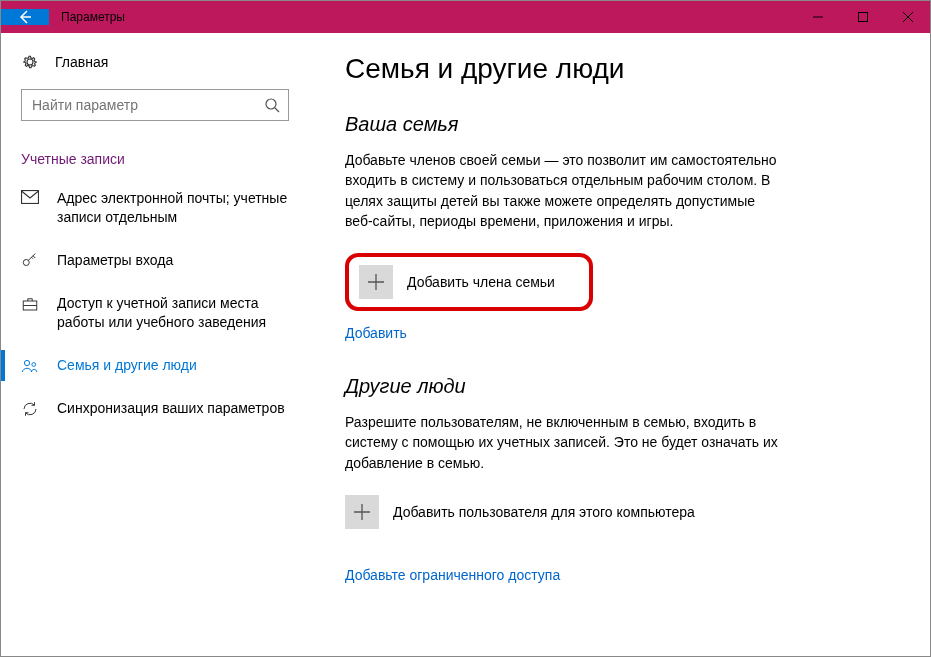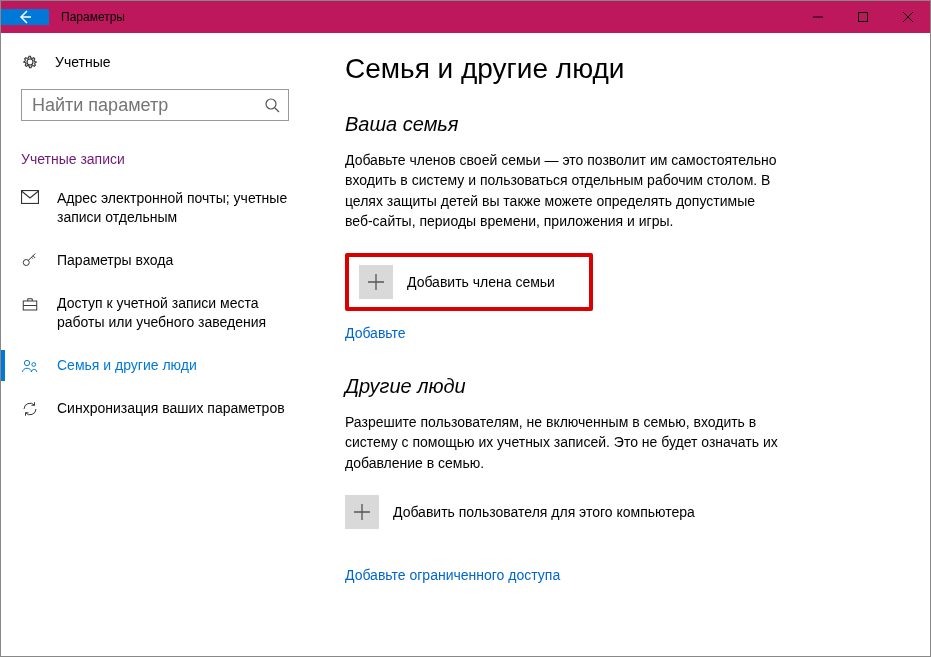--- a/index.html
+++ b/index.html
@@ -82,21 +82,21 @@
     display: flex;
     align-items: center;
     border: 1px solid #999;
     height: 32px;
     padding: 0 8px 0 10px;
     background: #fff;
   }
   .search input {
     border: none;
     outline: none;
-    font-size: 18px;
+    font-size: 14px;
     flex: 1;
     color: #4d7c0f;
     background: transparent;
   }
 
   .group-header {
     padding: 12px 20px 10px 20px;
     font-size: 14px;
     color: #701a75;
   }
@@ -154,21 +154,21 @@
   .add-btn {
     display: flex;
     align-items: center;
     gap: 14px;
     padding: 0;
     margin-bottom: 18px;
     width: 240px;
   }
   .add-btn.highlighted-wrap {
     border: 4px solid #d80000;
-    border-radius: 2px;
+    border-radius: 13px;
     padding: 8px 10px;
     width: 248px;
     margin-bottom: 14px;
   }
   .plus-tile {
     width: 34px;
     height: 34px;
     background: #d9d9d9;
     display: flex;
     align-items: center;
@@ -224,21 +224,21 @@
 <div class="content">
 
   <div class="sidebar">
 
     <div class="home-row">
       <span class="icon">
         <svg width="18" height="18" viewBox="0 0 24 24">
             <path fill="none" stroke="#333" stroke-width="1.5" d="M12 8a4 4 0 100 8 4 4 0 000-8zm9 4l-2 .5-.8 2 .9 1.8-1.4 1.4-1.8-.9-2 .8-.5 2h-2l-.5-2-2-.8-1.8.9-1.4-1.4.9-1.8-.8-2L3 12l2-.5.8-2-.9-1.8L6.3 6.3l1.8.9 2-.8.5-2h2l.5 2 2 .8 1.8-.9 1.4 1.4-.9 1.8.8 2z"></path>
           </svg>
       </span>
-      <span class="label">Учетные</span>
+      <span class="label">Главная</span>
     </div>
 
     <div class="search-wrap">
       <div class="search">
         <input type="text" placeholder="Найти параметр" style="">
         <span>
           <svg width="16" height="16" viewBox="0 0 16 16">
               <circle cx="7" cy="7" r="5" stroke="#555" fill="none" stroke-width="1.2"></circle>
               <path d="M11 11 L15 15" stroke="#555" stroke-width="1.2"></path>
             </svg>
@@ -310,21 +310,21 @@
 
     <div class="add-btn highlighted-wrap">
       <div class="plus-tile">
         <svg width="18" height="18" viewBox="0 0 18 18">
             <path d="M9 1 V17 M1 9 H17" stroke="#555" stroke-width="1.3"></path>
           </svg>
       </div>
       <span class="add-label">Добавить члена семьи</span>
     </div>
 
-    <a class="link">Добавьте</a>
+    <a class="link">Добавить</a>
 
     <h2 class="section-title">Другие люди</h2>
     <p class="section-text">Разрешите пользователям, не включенным в семью, входить в систему с помощью их учетных записей. Это не будет означать их добавление в семью.</p>
 
     <div class="add-btn" style="width:auto;">
       <div class="plus-tile">
         <svg width="18" height="18" viewBox="0 0 18 18">
             <path d="M9 1 V17 M1 9 H17" stroke="#555" stroke-width="1.3"></path>
           </svg>
       </div>

